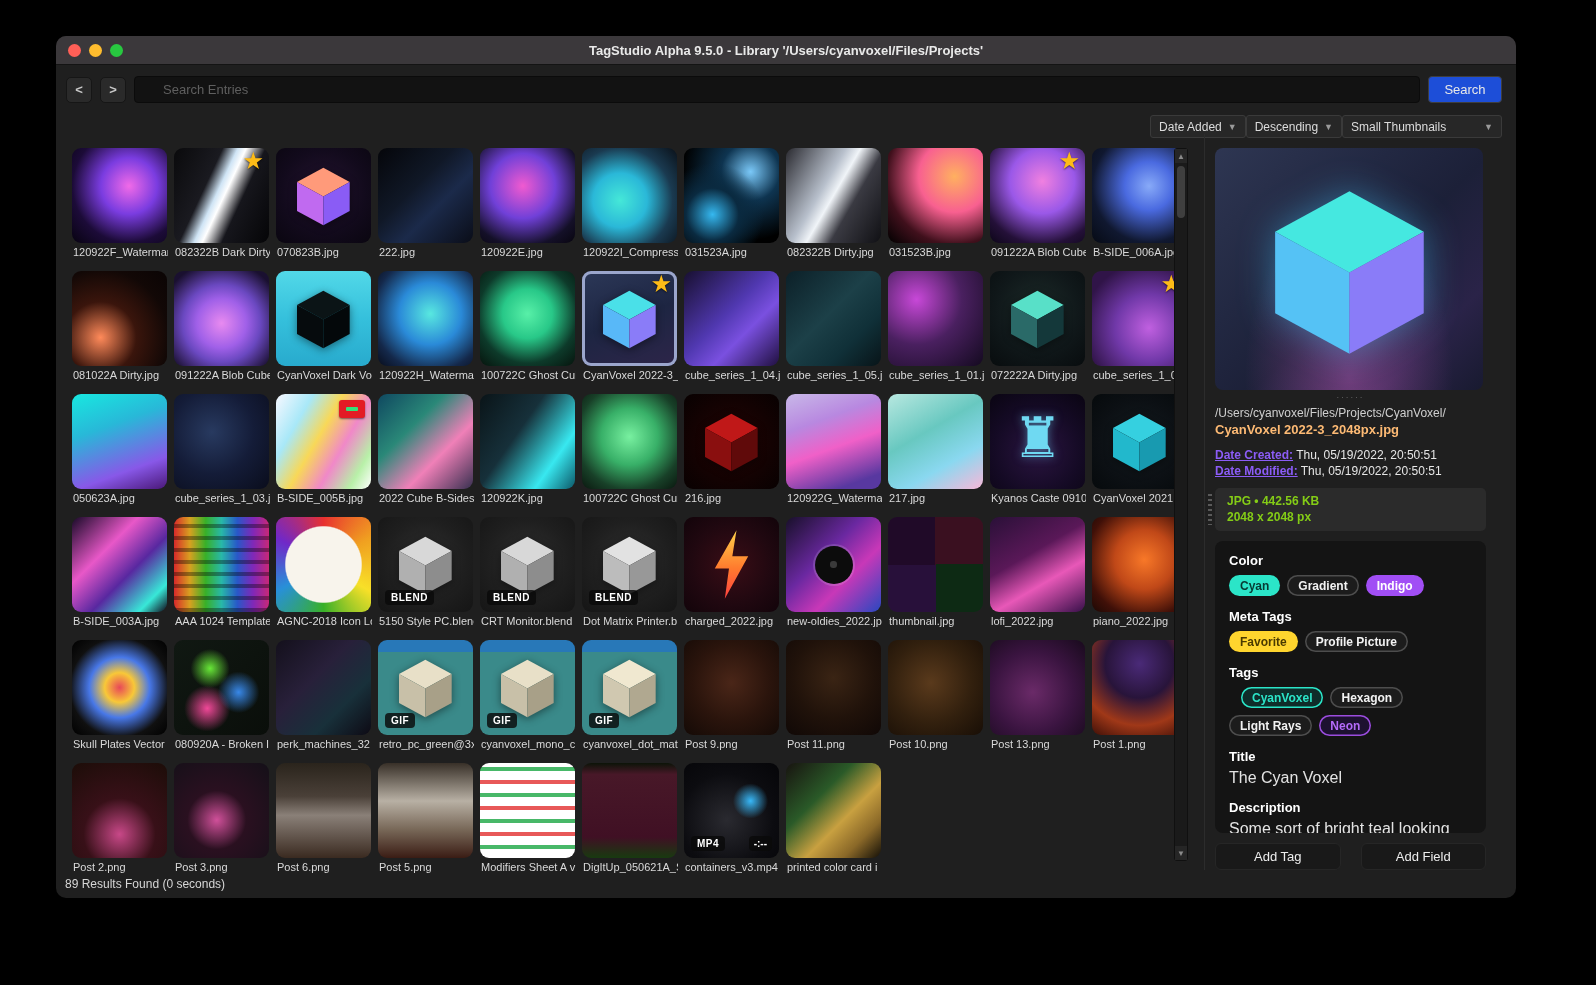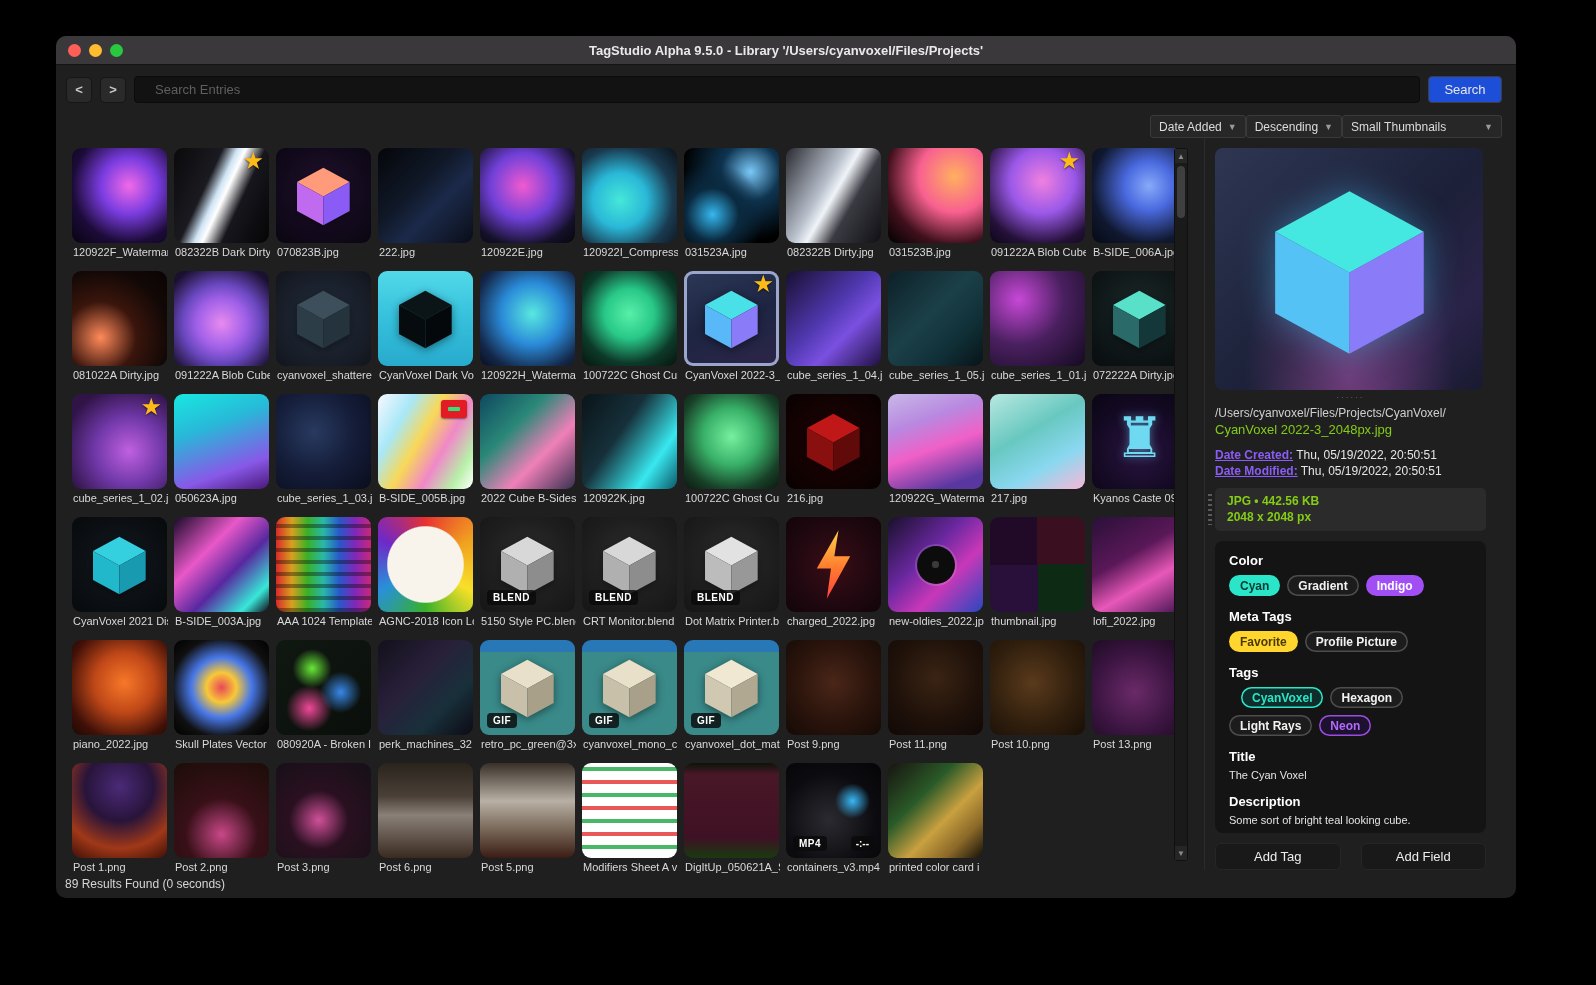--- a/index.html
+++ b/index.html
@@ -17,21 +17,21 @@
   .titlebar .title { color:#e9e9e9; font-size:13px; font-weight:bold; }
   .traffic { position:absolute; left:12px; top:0; height:100%; display:flex; align-items:center; gap:8px; }
   .dot { width:13px; height:13px; border-radius:50%; }
   .dot.red{ background:#ff5f57; } .dot.yellow{ background:#febc2e; } .dot.green{ background:#28c840; }
 
   
   .toolbar { display:flex; align-items:center; gap:8px; padding:11px 14px 6px 10px; }
   .nav-btn { width:26px; height:26px; background:#2a2a2a; border:1px solid #161616; border-radius:5px;
     color:#c9c9c9; font-size:13px; font-weight:bold; display:flex; align-items:center; justify-content:center; }
   .search-field { flex:1; height:27px; background:#121212; border:1px solid #0b0b0b; border-radius:4px;
-    color:#eee; font-size:13px; padding:0 20px; }
+    color:#eee; font-size:13px; padding:0 28px; }
   .search-field::placeholder { color:#5f5f5f; }
   .search-btn { width:74px; height:27px; background:#1d4ed8; border:1px solid #3e3e3e; border-radius:4px;
     color:#e8e8e8; font-size:13px; display:flex; align-items:center; justify-content:center; }
 
   
   .sortrow { display:flex; justify-content:flex-end; padding:6px 14px 4px; }
   .dropdown { height:23px; background:#272727; border:1px solid #3a3a3a; border-radius:3px;
     color:#dcdcdc; font-size:12px; display:flex; align-items:center; gap:6px; padding:0 8px; }
   .dropdown .arrow { color:#9a9a9a; font-size:9px; }
   .dropdown.wide { width:160px; justify-content:space-between; }
@@ -78,39 +78,39 @@
 
   
   .panel { width:296px; padding:14px 14px 0 10px; border-left:1px solid #2c2c2c; display:flex; flex-direction:column; }
   .preview-img { position:relative; width:268px; height:242px; border-radius:8px; overflow:hidden; }
   .preview-img .glow { position:absolute; inset:0;
     background:radial-gradient(ellipse at 50% 95%, rgba(244,110,225,.35) 0%, rgba(0,0,0,0) 55%); }
   .preview-img svg { position:absolute; left:17%; top:12%; width:66%; height:76%;
     filter:drop-shadow(0 0 18px rgba(70,200,255,.45)); }
   .grip-dots { text-align:center; color:#6a6a6a; font-size:8px; letter-spacing:2px; line-height:10px; margin:3px 0 2px; }
   .path-block { font-size:12px; color:#cfcfcf; line-height:16px; }
-  .path-file { font-weight:normal; color:#84cc16; font-size:13px; line-height:18px; }
+  .path-file { font-weight:bold; color:#fdba74; font-size:13px; line-height:18px; }
   .dates { margin-top:8px; font-size:12px; color:#e6e6e6; line-height:16px; }
   .dates b { color:#8b5cf6;text-decoration:underline; }
   .fileinfo { position:relative; margin-top:9px; background:#2b2b2b; border-radius:5px; padding:5px 10px 6px 12px;
     color:#84cc16; font-size:12px; font-weight:bold; line-height:16px; }
   .fileinfo::before { content:""; position:absolute; left:-7px; top:6px; bottom:6px; width:4px;
     background:repeating-linear-gradient(180deg,#5a5a5a 0 2px, transparent 2px 5px); }
   .fields { margin-top:10px; background:#141414; border-radius:8px; padding:12px 14px; flex:1; overflow:hidden; }
   .sec-head { color:#fff; font-weight:bold; font-size:13px; margin-bottom:7px; }
   .pill-row { display:flex; flex-wrap:wrap; gap:7px; margin-bottom:13px; }
   .pill { height:21px; display:inline-flex; align-items:center; padding:0 11px; border-radius:11px;
     font-size:12px; font-weight:bold; }
   .pill.cyan-filled   { background:#2be5c8; color:#073a33; }
   .pill.purple-filled { background:#a14ef5; color:#fff; }
   .pill.yellow-filled { background:#ffd52e; color:#4a3a00; }
   .pill.dark          { background:#1c1c1c; color:#f2f2f2; box-shadow:0 0 0 1.5px #4d4d4d inset; }
   .pill.cyan-outline  { background:#0f2d2a; color:#2be5c8; box-shadow:0 0 0 1.5px #2be5c8 inset;margin-left:12px; }
   .pill.purple-outline{ background:#1d1130; color:#b36af8; box-shadow:0 0 0 1.5px #9b4ddd inset; }
-  .text-val { color:#e3e3e3; font-size:11px; margin:-2px 0 13px; }
+  .text-val { color:#e3e3e3; font-size:16px; margin:-2px 0 13px; }
   .panel-buttons { display:flex; gap:20px; padding:10px 0 0; }
   .panel-btn { flex:1; height:27px; background:#191919; border:1px solid #262626; border-radius:6px;
     color:#ededed; font-size:13px; display:flex; align-items:center; justify-content:center; }
 
   
   .statusbar { position:absolute; left:0; bottom:0; width:100%; height:28px; display:flex; align-items:center;
     padding-left:9px; color:#d6d6d6; font-size:12px; }
 </style>
 </head>
 <body>
@@ -206,30 +206,20 @@
             <div class="tile-art" style="background: radial-gradient(circle at 60% 40%, rgb(136, 170, 248) 0%, rgb(74, 106, 224) 30%, rgb(16, 24, 48) 70%, rgb(6, 10, 20) 100%);"></div>
             <div class="tile-caption">B-SIDE_006A.jpg</div>
           </div>
           <div class="tile-cell">
             <div class="tile-art" style="background: radial-gradient(circle at 30% 70%, rgb(255, 138, 90) 0%, rgb(58, 21, 12) 38%, rgb(18, 8, 6) 72%, rgb(10, 4, 4) 100%);"></div>
             <div class="tile-caption">081022A Dirty.jpg</div>
           </div>
           <div class="tile-cell">
             <div class="tile-art" style="background: radial-gradient(circle at 50% 55%, rgb(232, 138, 240) 0%, rgb(160, 96, 232) 35%, rgb(106, 72, 192) 55%, rgb(26, 16, 48) 88%);"></div>
             <div class="tile-caption">091222A Blob Cube</div>
-          </div>
-          <div class="tile-cell">
-            <div class="tile-art" style="background: radial-gradient(circle, rgb(42, 52, 64) 0%, rgb(28, 36, 48) 45%, rgb(18, 20, 28) 100%);">
-              <svg viewBox="0 0 100 100" class="cube-svg">
-                <polygon points="50,6 92,29 50,52 8,29" fill="#3d4f5a"></polygon>
-                <polygon points="8,29 50,52 50,98 8,75" fill="#2c3d48"></polygon>
-                <polygon points="92,29 50,52 50,98 92,75" fill="#24333c"></polygon>
-              </svg>
-            </div>
-            <div class="tile-caption">cyanvoxel_shattere</div>
           </div>
           <div class="tile-cell">
             <div class="tile-art" style="background: linear-gradient(rgb(82, 216, 232) 0%, rgb(53, 192, 220) 50%, rgb(40, 170, 205) 100%);">
               <svg viewBox="0 0 100 100" class="cube-svg">
                 <polygon points="50,6 92,29 50,52 8,29" fill="#0b1416"></polygon>
                 <polygon points="8,29 50,52 50,98 8,75" fill="#060b0d"></polygon>
                 <polygon points="92,29 50,52 50,98 92,75" fill="#04080a"></polygon>
               </svg>
             </div>
             <div class="tile-caption">CyanVoxel Dark Vox</div>

